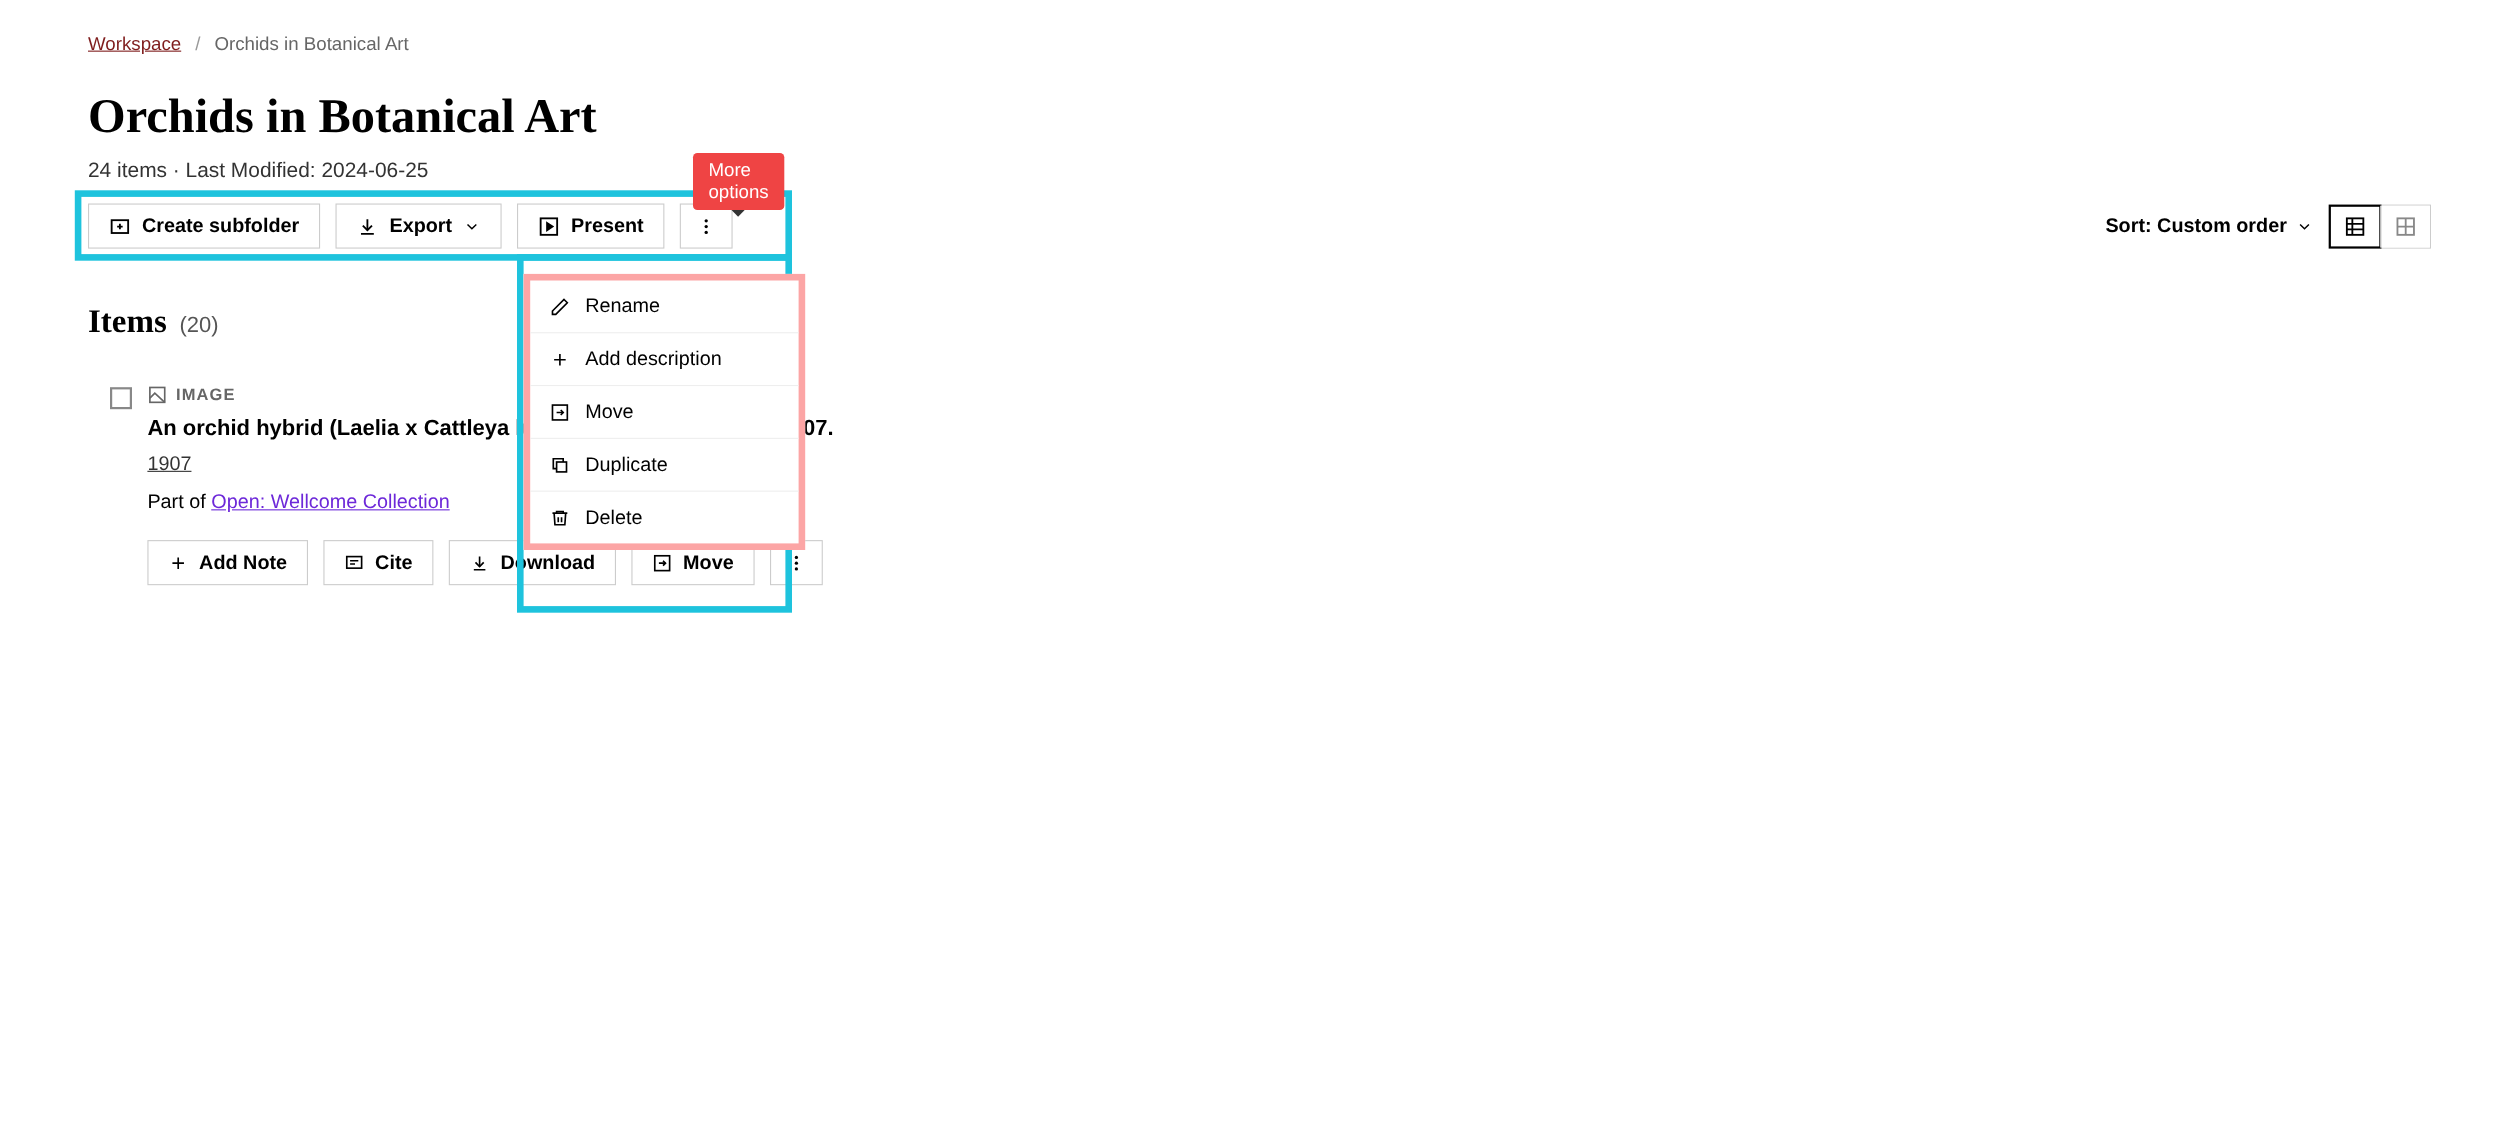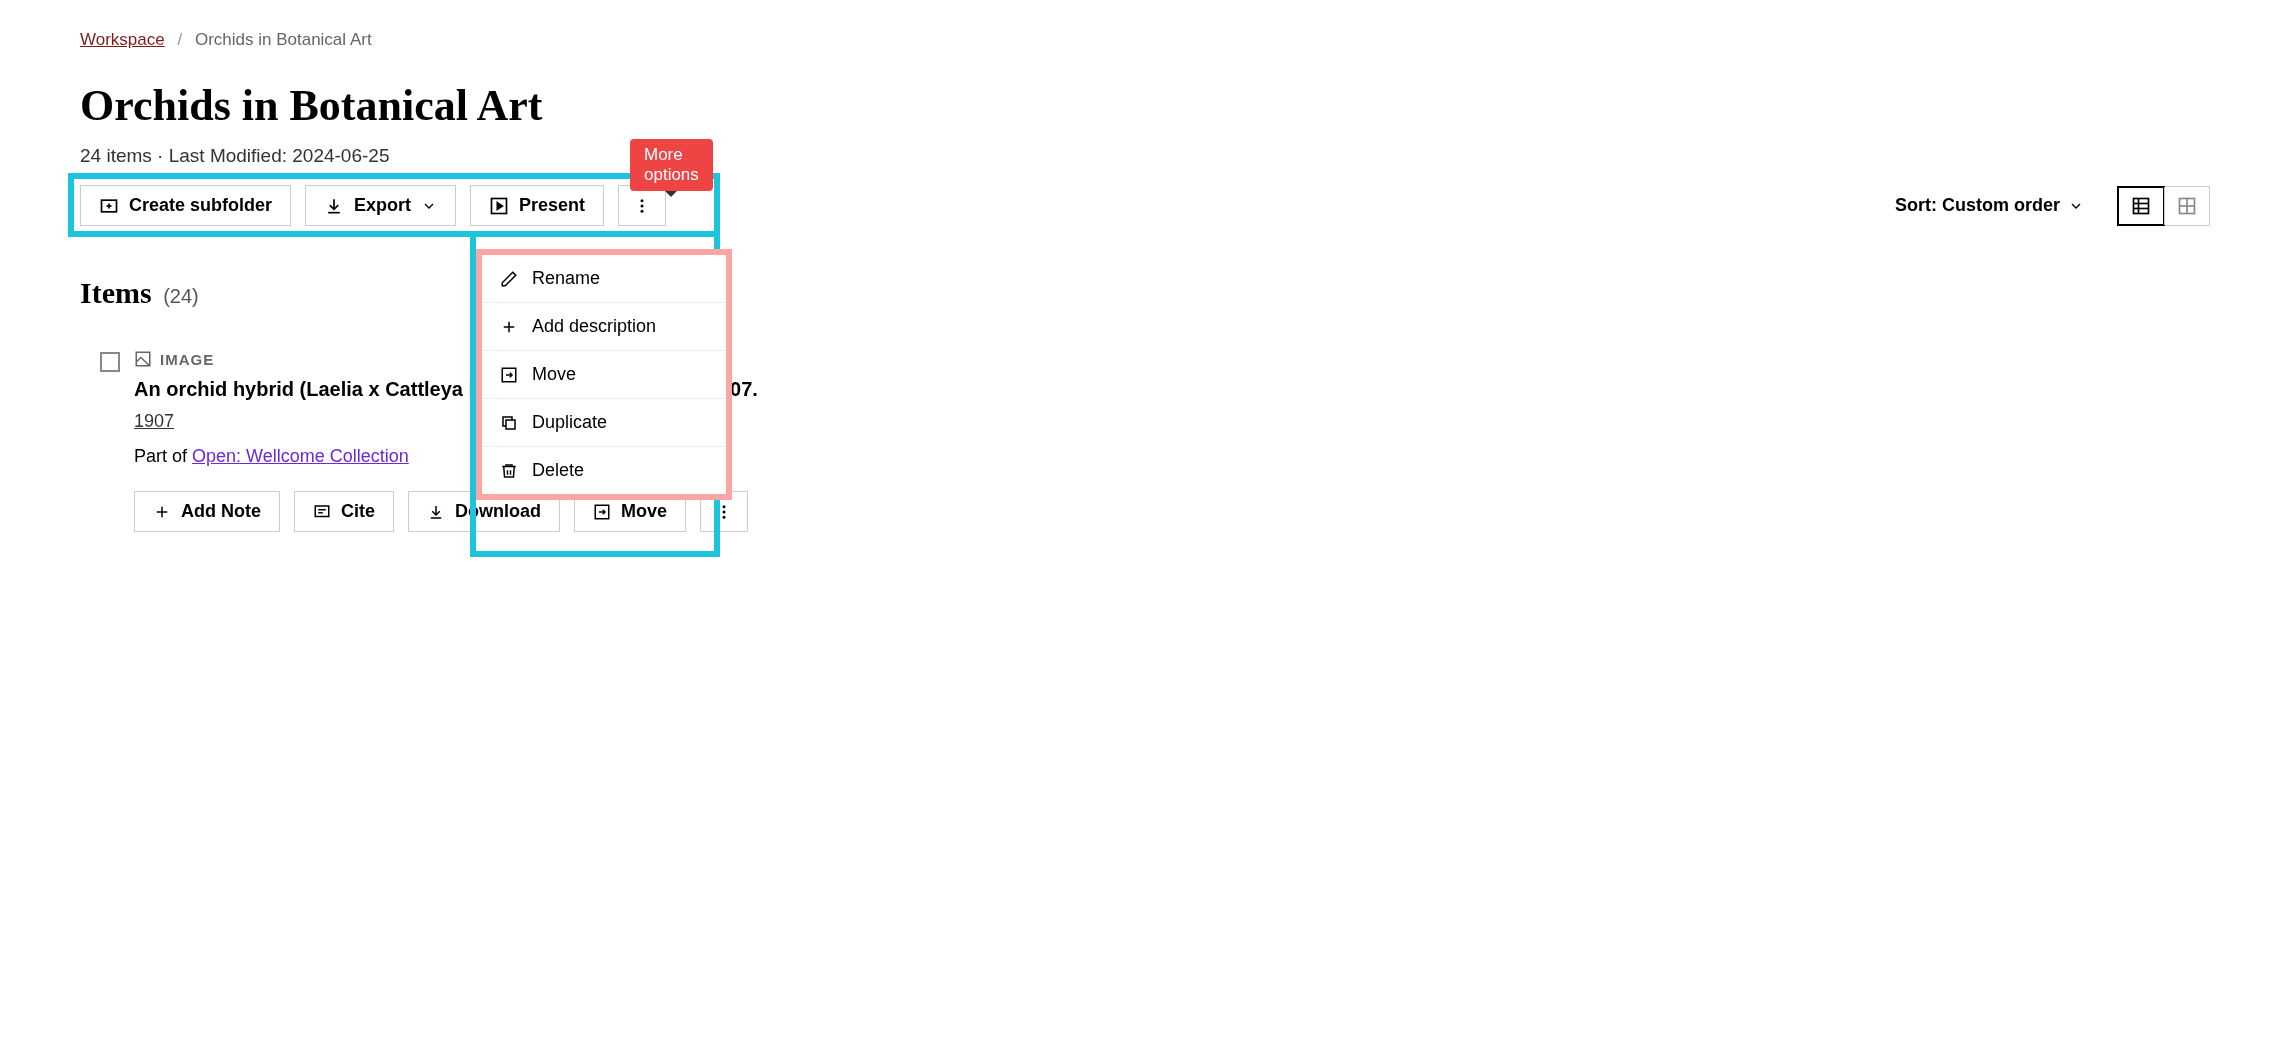--- a/index.html
+++ b/index.html
@@ -103,21 +103,21 @@
     gap: 14px;
     padding: 13px 18px;
     font-size: 18px;
     border-bottom: 1px solid #eee;
     cursor: pointer;
   }
   .dropdown-item:last-child { border-bottom: none; }
   .toolbar-right {
     display: flex;
     align-items: center;
-    gap: 33px;
+    gap: 14px;
   }
   .sort-label {
     font-size: 18px;
     font-weight: 600;
     display: inline-flex;
     align-items: center;
     gap: 8px;
     cursor: pointer;
   }
   .view-toggle {
@@ -317,21 +317,21 @@
             <line x1="12" y1="3" x2="12" y2="21"></line>
             <line x1="3" y1="12" x2="21" y2="12"></line>
           </svg>
       </button>
     </div>
   </div>
 </div>
 
 <h2 class="items-header">
   <span>Items</span>
-  <span class="count">(24)</span>
+  <span class="count">(20)</span>
 </h2>
 
 <div class="item-row">
   <div class="checkbox"></div>
   <div class="item-body">
     <div class="item-type">
       <svg width="18" height="18" viewBox="0 0 24 24" fill="none" stroke="#666" stroke-width="2">
           <rect x="3" y="3" width="18" height="18"></rect>
           <polyline points="3 16 9 10 21 21"></polyline>
         </svg>

